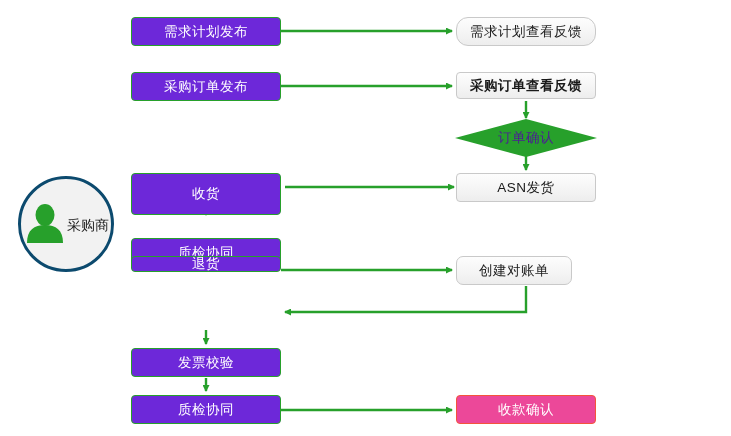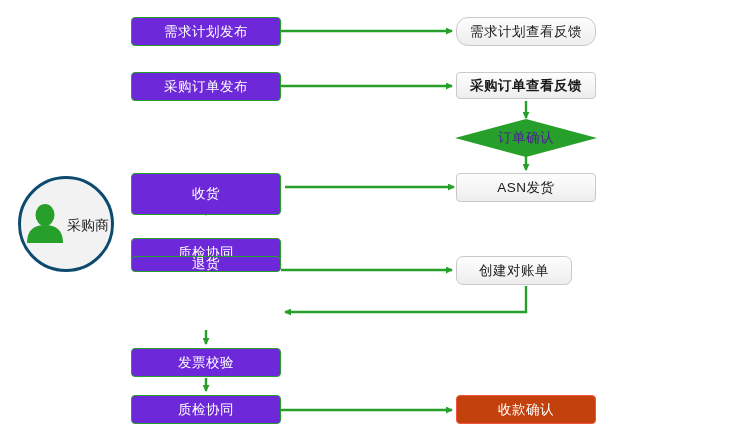--- a/index.html
+++ b/index.html
@@ -53,21 +53,21 @@
     background: #6d28d9;
     color: #ffffff;
     border: 1px solid #27a02b;
   }
   .node.light {
     background: linear-gradient(to bottom, #fdfdfd 0%, #f4f4f4 60%, #ededed 100%);
     color: #1a1a1a;
     border: 1px solid #c9c9c9;
   }
   .node.red {
-    background: #c2410c;
+    background: #ec4899;
     color: #ffffff;
     border: 1px solid #f4543b;
   }
 
   
   .diamond {
     position: absolute;
     display: flex;
     align-items: center;
     justify-content: center;

